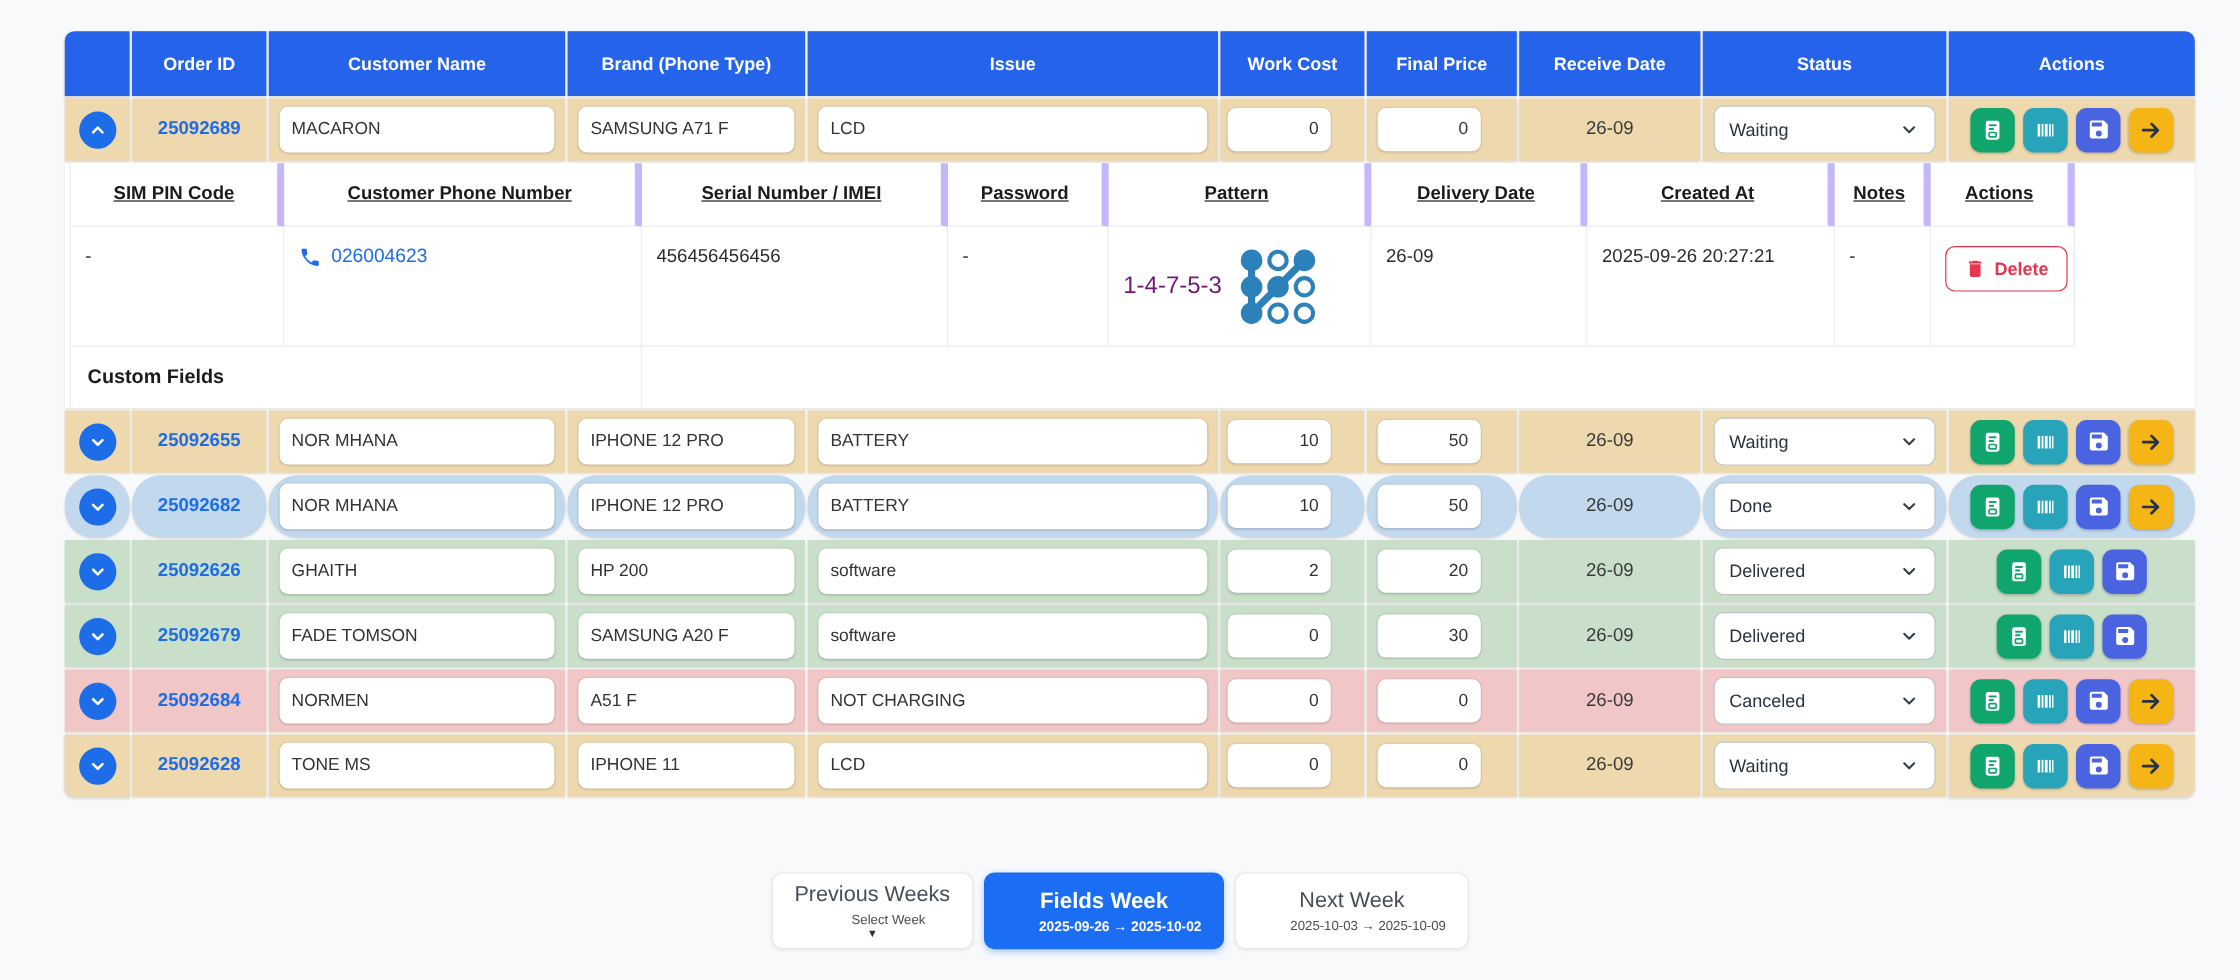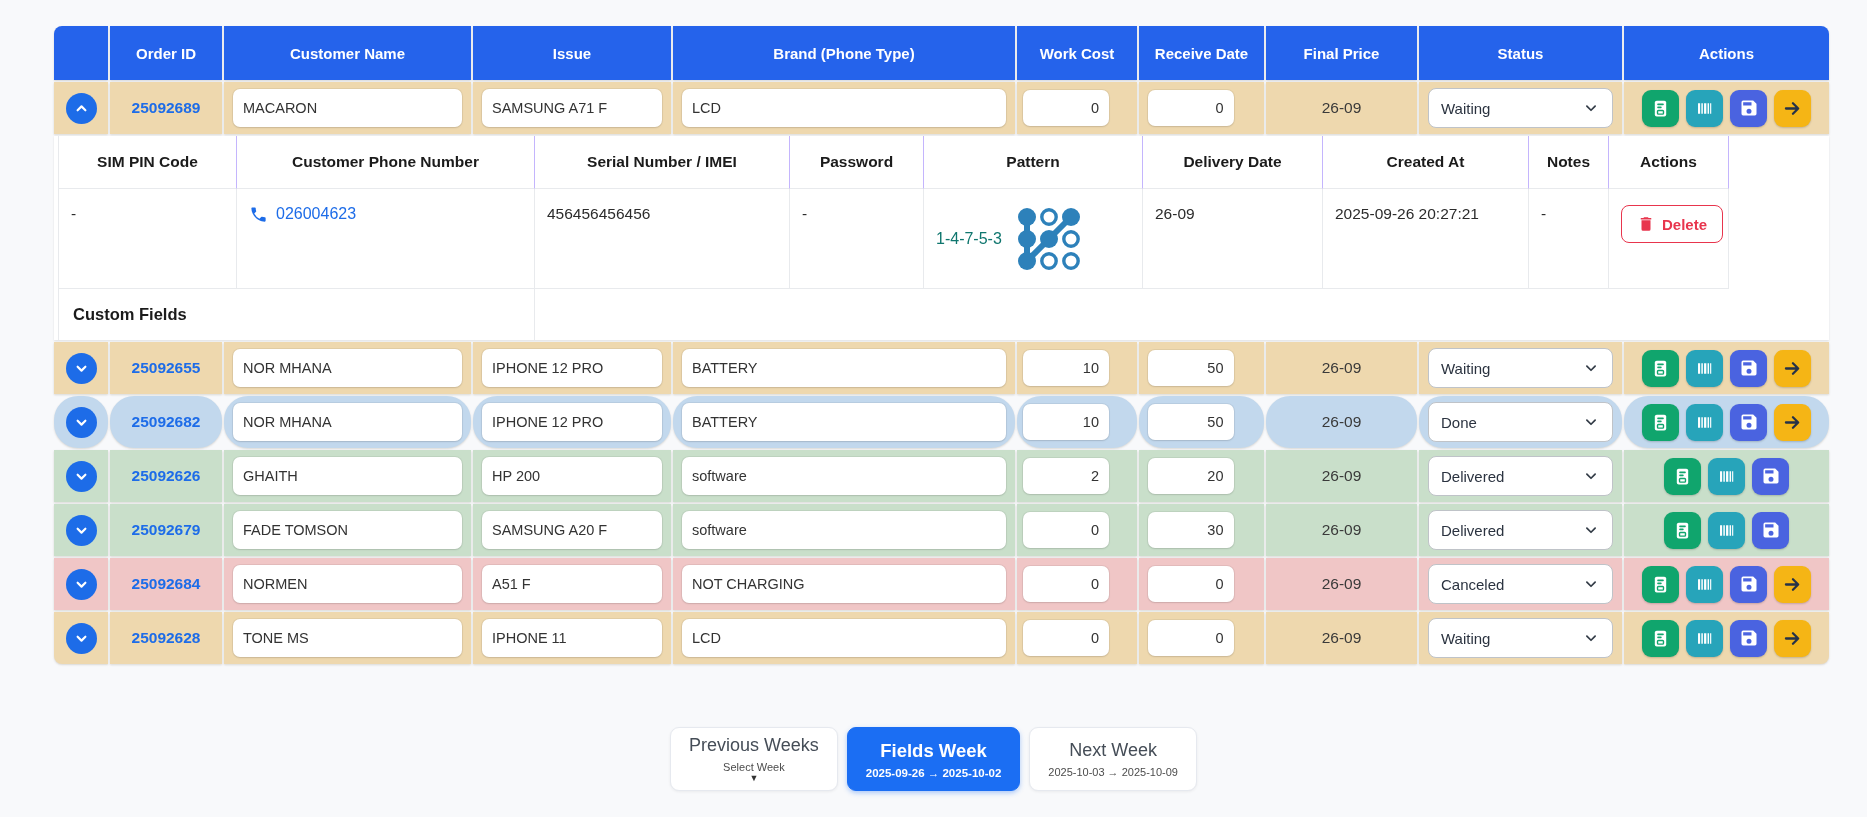--- a/index.html
+++ b/index.html
@@ -75,32 +75,32 @@
     grid-column:1/-1;background:#fff;box-shadow:0 1px 2px rgba(0,0,0,.10);
     padding-left:4px;
   }
   .sub-table{
     display:grid;
     grid-template-columns:179px 298px 255px 134px 219px 180px 206px 80px 120px;
     width:1671px;
   }
   .sub-h{
     padding:17px 6px;font-weight:700;font-size:15.5px;color:#1b1b1b;text-align:center;
-    border-bottom:1px solid #e8eaed;border-right:1px solid #c4b5fd;background:#fff;
-    display:flex;align-items:center;justify-content:center;
+    border-bottom:1px solid #e8eaed;border-right:6px solid #c4b5fd;background:#fff;
+    display:flex;align-items:center;justify-content:center;text-decoration:underline;
   }
   .sub-h.first,.sub-c.first{border-left:1px solid #e8eaed;}
   .sub-c{
     padding:16px 12px;font-size:15.5px;color:#2c2c2c;
     border-bottom:1px solid #e8eaed;border-right:1px solid #e8eaed;background:#fff;
     min-height:100px;box-sizing:border-box;display:flex;align-items:flex-start;gap:8px;
   }
   .sub-c.center{align-items:center;}
   .phone-link{color:var(--link-blue);font-size:16px;cursor:pointer;}
-  .pattern-code{font-size:16px;color:#0f766e;margin-right:6px;}
+  .pattern-code{font-size:20px;color:#701a75;margin-right:6px;}
   .delete-btn{
     background:#fff;border:1px solid var(--delete-red);border-radius:8px;
     color:var(--delete-red);font-weight:700;font-size:15px;cursor:pointer;
     padding:9px 15px;display:flex;align-items:center;gap:7px;
     font-family:"Liberation Sans","DejaVu Sans",sans-serif;
   }
   .cf-row{display:grid;grid-template-columns:477px 1194px;width:1671px;gap:33px;}
   .cf-label{
     padding:16px 14px;font-weight:700;font-size:16.5px;color:#1b1b1b;
     border-right:1px solid #e8eaed;border-left:1px solid #e8eaed;background:#fff;
@@ -112,41 +112,41 @@
     position:absolute;top:727px;left:0;width:100%;
     display:flex;justify-content:center;align-items:stretch;gap:9px;
   }
   .week-card{
     border-radius:9px;display:flex;flex-direction:column;align-items:center;justify-content:center;
     padding:8px 18px;min-width:165px;cursor:pointer;border:1px solid #e6e9ef;background:#fff;
     box-shadow:0 1px 3px rgba(0,0,0,.06);height:64px;box-sizing:border-box;
     font-family:"Liberation Sans","DejaVu Sans",sans-serif;
   }
   .week-card .wk-title{font-size:18px;color:#454d57;}
-  .week-card .wk-sub{font-size:11px;color:#4c4c4c;margin-top:5px;}
+  .week-card .wk-sub{font-size:11px;color:#4c4c4c;margin-top:5px;margin-left:27px;}
   .week-card.active{
     background:var(--current-week-bg);border-color:var(--current-week-bg);
     box-shadow:0 2px 5px rgba(27,110,243,.35);
   }
   .week-card.active .wk-title{color:#fff;font-weight:700;font-size:18.5px;}
   .week-card.active .wk-sub{color:#fff;font-weight:700;font-size:11.5px;}
   .wk-caret{font-size:9px;color:#333;margin-top:1px;line-height:1;}
 </style>
 </head>
 <body>
 
 <div class="main-table" id="main-table">
     <div class="h-cell first"></div>
     <div class="h-cell">Order ID</div>
     <div class="h-cell">Customer Name</div>
+    <div class="h-cell">Brand (Phone Type)</div>
     <div class="h-cell">Issue</div>
-    <div class="h-cell">Brand (Phone Type)</div>
     <div class="h-cell">Work Cost</div>
+    <div class="h-cell">Final Price</div>
     <div class="h-cell">Receive Date</div>
-    <div class="h-cell">Final Price</div>
     <div class="h-cell">Status</div>
     <div class="h-cell last">Actions</div>
     <div class="cell tone-waiting">
     <button class="chev-btn">
       <span style="display:flex">
           <svg width="17" height="17" viewBox="0 0 24 24">
             <path d="M6.5 14.5 12 9l5.5 5.5" fill="none" stroke="#fff" stroke-width="3" stroke-linecap="round" stroke-linejoin="round"></path>
           </svg>
         </span>
     </button>

